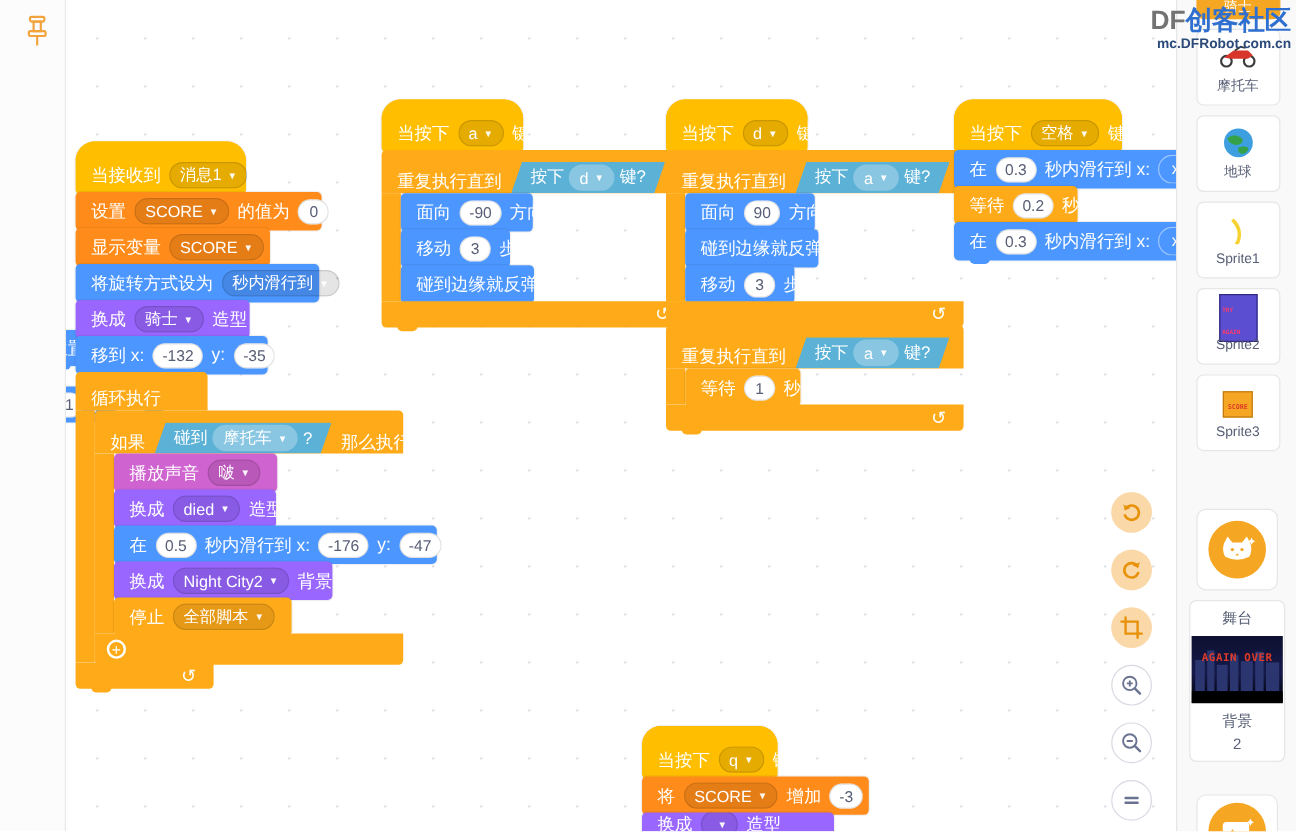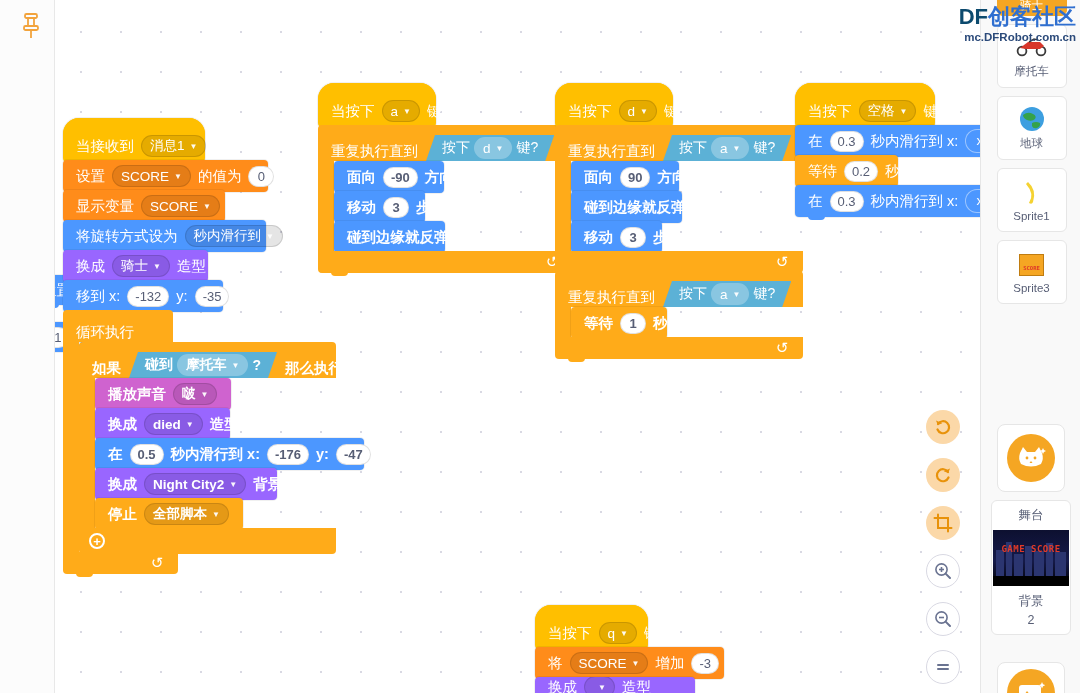--- a/index.html
+++ b/index.html
@@ -110,21 +110,21 @@
   }
 
   
   .cblock { position: relative; }
   .c-head {
     display: flex; align-items: flex-end; height: 32px; padding: 0 10px;
     border-radius: 4px 4px 0 0; color: #fff; font-size: 14.5px;
     white-space: nowrap;
   }
   .c-head.tall { height: 36px; }
-  .c-body { display: flex; font-weight: bold; }
+  .c-body { display: flex; }
   .c-arm { width: 16px; flex: none; }
   .c-inner { padding: 0; }
   .c-foot {
     display: flex; align-items: center; justify-content: flex-end;
     height: 22px; padding-right: 14px; border-radius: 0 0 4px 4px;
     color: #fff; font-size: 14px; margin-bottom: -2px;
     position: relative;
   }
   .c-foot::after {
     content: ""; position: absolute; left: 13px; bottom: -3px;
@@ -202,21 +202,21 @@
   .fab {
     width: 34px; height: 34px; border-radius: 50%;
     display:flex; align-items:center; justify-content:center;
   }
   .fab.filled { background: #fbd8a8; }
   .fab.hollow { background: #fff; border: 1px solid #d9d9e3; }
 
   
   .watermark { position: absolute; right: 4px; top: 2px; text-align: right; z-index: 9; pointer-events:none;}
   .wm-line1 { font-size: 22px; font-weight: bold; letter-spacing: 0px; }
-  .wm-df { color: #0c4a6e; }
+  .wm-df { color: #737373; }
   .wm-cn { color: #2f6fd0; }
   .wm-line2 { font-size: 11.5px; color: #2b4a7a; font-weight: bold; margin-top: -1px;}
 
   
   .clip-left { position: absolute; left: -22px; }
 </style>
 </head>
 <body>
 
 <div id="app">
@@ -651,20 +651,28 @@
 
       <div class="sprite-card">
         <div class="sprite-thumb">
           <svg width="20" height="26" viewBox="0 0 20 26">
             <path d="M6 2 q9 8 5 20 q-1 3 -4 1 q6 -9 -3 -19 Z" fill="#f5d231"></path>
           </svg>
         </div>
         <div class="sprite-name">Sprite1</div>
       </div>
 
+      <div class="sprite-card">
+        <div class="sprite-thumb">
+          <div style="background:#5b4ed0;border:1px solid #2f2a80;padding:1px 2px;">
+            <span style="color:#ff3b6b;font-size:5px;font-family:'DejaVu Sans Mono',monospace;font-weight:bold;">TRY AGAIN</span>
+          </div>
+        </div>
+        <div class="sprite-name">Sprite2</div>
+      </div>
 
       <div class="sprite-card">
         <div class="sprite-thumb">
           <div style="background:#f5a623;border:1px solid #c07c10;padding:1px 3px;">
             <span style="color:#e03a28;font-size:5.5px;font-family:'DejaVu Sans Mono',monospace;font-weight:bold;">SCORE</span>
           </div>
         </div>
         <div class="sprite-name">Sprite3</div>
       </div>
     </div>
@@ -685,21 +693,21 @@
       <div class="stage-title">舞台</div>
       <div class="stage-thumb">
         <div class="bldg" style="left:3px;width:8px;height:26px;"></div>
         <div class="bldg" style="left:13px;width:6px;height:34px;"></div>
         <div class="bldg" style="left:21px;width:9px;height:22px;"></div>
         <div class="bldg" style="left:32px;width:7px;height:30px;"></div>
         <div class="bldg" style="left:41px;width:10px;height:25px;"></div>
         <div class="bldg" style="left:53px;width:7px;height:33px;"></div>
         <div class="bldg" style="left:62px;width:11px;height:24px;"></div>
         <div style="position:absolute;left:0;right:0;bottom:0;height:10px;background:#000;"></div>
-        <div class="gameover">GAME SCORE</div>
+        <div class="gameover">AGAIN OVER</div>
       </div>
       <div class="stage-caption">
         <div>背景</div>
         <div>2</div>
       </div>
     </div>
 
     <div class="add-bg-wrap">
       <div class="round-btn-big">
         <svg width="28" height="24" viewBox="0 0 28 24">

